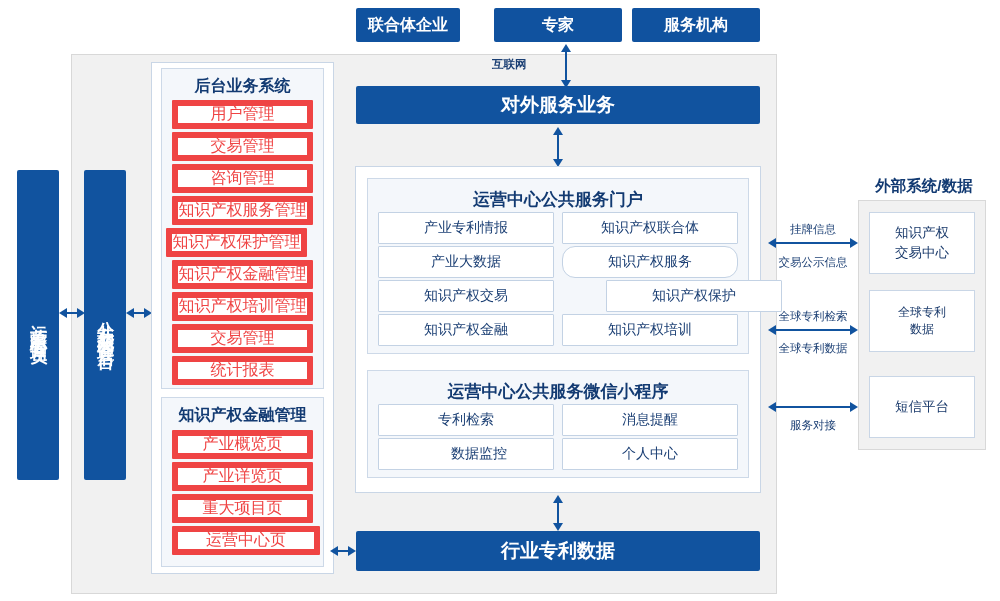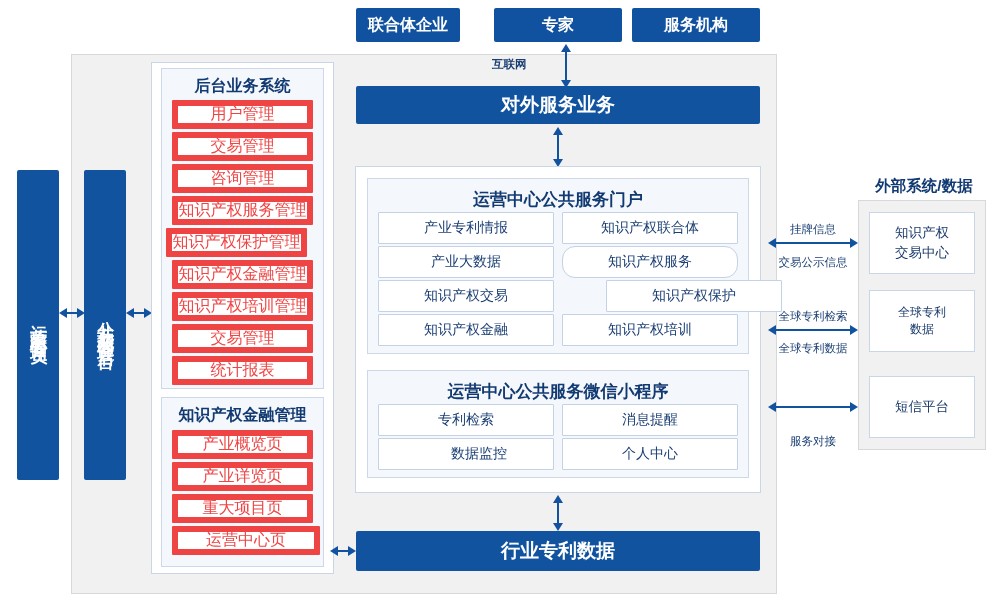--- a/index.html
+++ b/index.html
@@ -191,13 +191,13 @@
   <polygon points="90,8 82,3 82,13" fill="#11539f"></polygon>
 </svg>
 <div class="abs label" style="left:762px;top:309px;width:102px;text-align:center;">全球专利检索</div>
 <div class="abs label" style="left:762px;top:341px;width:102px;text-align:center;">全球专利数据</div>
 
 <svg class="arrow" style="left:768px;top:399px;width:90px;height:16px;">
   <line class="ln" x1="5" y1="8" x2="85" y2="8"></line>
   <polygon points="0,8 8,3 8,13" fill="#11539f"></polygon>
   <polygon points="90,8 82,3 82,13" fill="#11539f"></polygon>
 </svg>
-<div class="abs label" style="left:768px;top:418px;width:90px;text-align:center;margin-top:16px;">服务对接</div>
+<div class="abs label" style="left:768px;top:418px;width:90px;text-align:center;">服务对接</div>
 
 </body></html>

